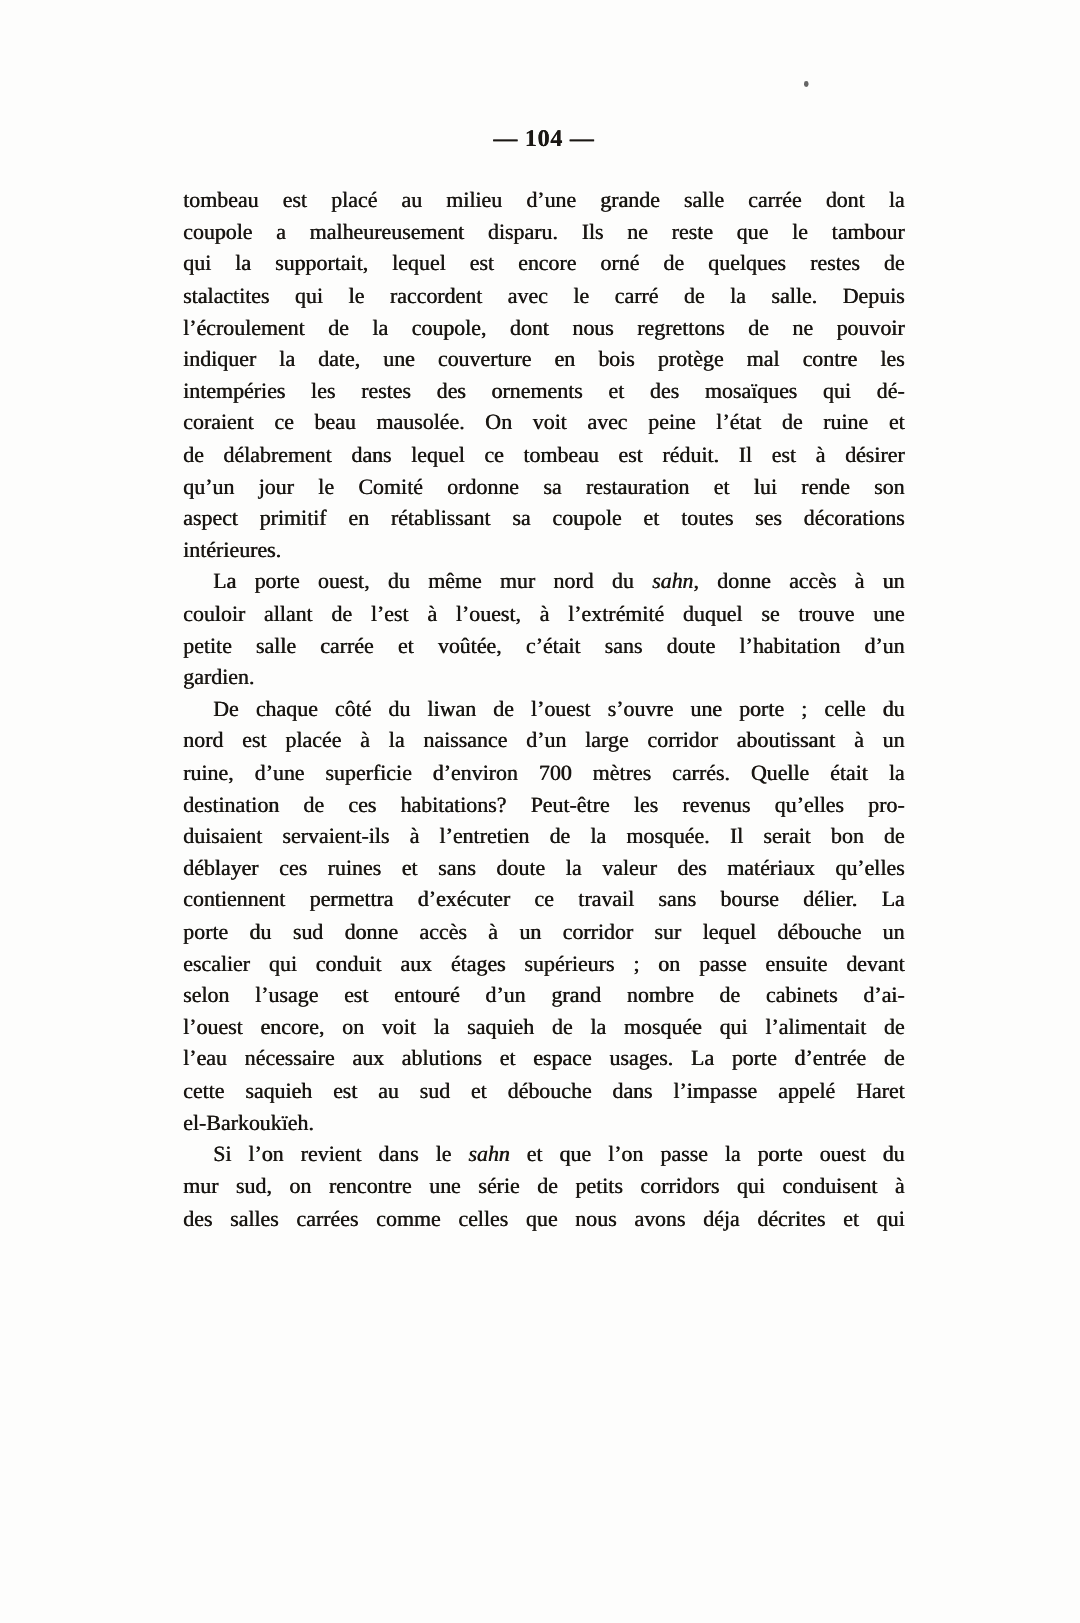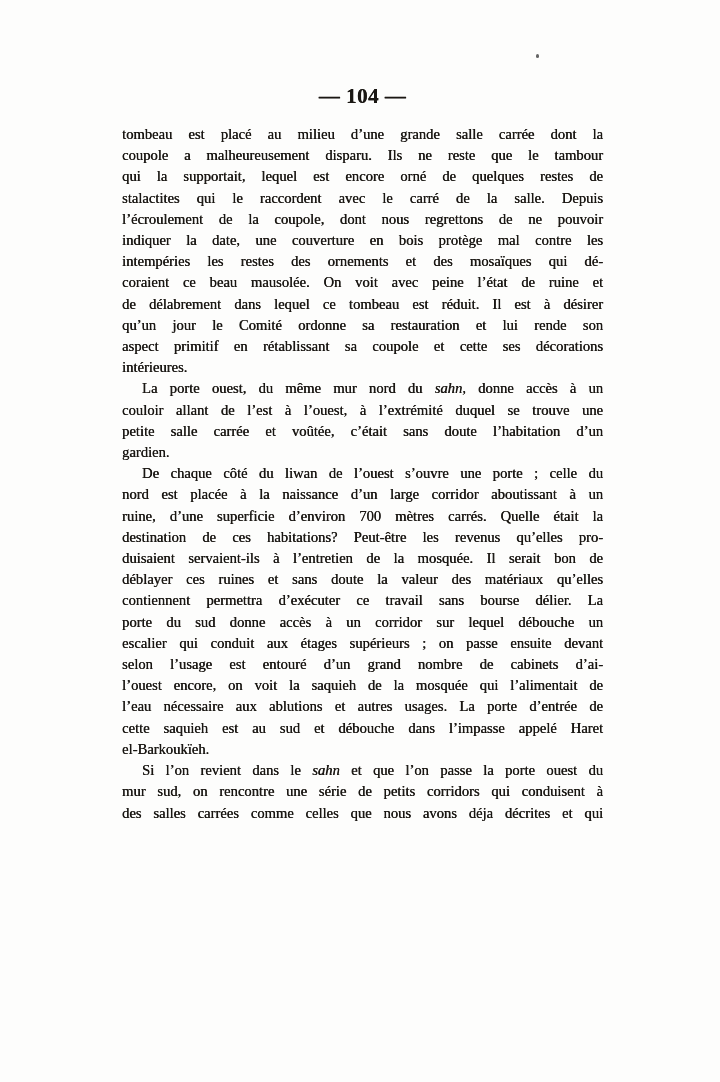--- a/index.html
+++ b/index.html
@@ -19,21 +19,21 @@
     background: var(--paper, #fdfdfc);
     color: var(--ink, #1a1713);
     font-family: "Liberation Serif", "DejaVu Serif", serif;
   }
   .page-header {
     position: absolute;
     top: 84px;
     left: 122px;
     width: 481px;
     text-align: center;
-    font-size: 21px;
+    font-size: 16px;
     font-weight: bold;
     letter-spacing: 0.5px;
     text-shadow: 0.3px 0 0 currentColor;
   }
   .page-body {
     position: absolute;
     top: 124px;
     left: 122px;
     width: 481px;
     font-size: 14.6px;
@@ -78,42 +78,42 @@
         <div class="line">tombeau est placé au milieu d’une grande salle carrée dont la</div>
         <div class="line">coupole a malheureusement disparu. Ils ne reste que le tambour</div>
         <div class="line">qui la supportait, lequel est encore orné de quelques restes de</div>
         <div class="line">stalactites qui le raccordent avec le carré de la salle. Depuis</div>
         <div class="line">l’écroulement de la coupole, dont nous regrettons de ne pouvoir</div>
         <div class="line">indiquer la date, une couverture en bois protège mal contre les</div>
         <div class="line">intempéries les restes des ornements et des mosaïques qui dé-</div>
         <div class="line">coraient ce beau mausolée. On voit avec peine l’état de ruine et</div>
         <div class="line">de délabrement dans lequel ce tombeau est réduit. Il est à désirer</div>
         <div class="line">qu’un jour le Comité ordonne sa restauration et lui rende son</div>
-        <div class="line">aspect primitif en rétablissant sa coupole et cette ses décorations</div>
+        <div class="line">aspect primitif en rétablissant sa coupole et toutes ses décorations</div>
         <div class="line par-end">intérieures.</div>
       </div>
       <div class="paragraph">
         <div class="line indent">La porte ouest, du même mur nord du <i>sahn,</i> donne accès à un</div>
         <div class="line">couloir allant de l’est à l’ouest, à l’extrémité duquel se trouve une</div>
         <div class="line">petite salle carrée et voûtée, c’était sans doute l’habitation d’un</div>
         <div class="line par-end">gardien.</div>
       </div>
       <div class="paragraph">
         <div class="line indent">De chaque côté du liwan de l’ouest s’ouvre une porte ; celle du</div>
         <div class="line">nord est placée à la naissance d’un large corridor aboutissant à un</div>
         <div class="line">ruine, d’une superficie d’environ 700 mètres carrés. Quelle était la</div>
         <div class="line">destination de ces habitations? Peut-être les revenus qu’elles pro-</div>
         <div class="line">duisaient servaient-ils à l’entretien de la mosquée. Il serait bon de</div>
         <div class="line">déblayer ces ruines et sans doute la valeur des matériaux qu’elles</div>
         <div class="line">contiennent permettra d’exécuter ce travail sans bourse délier. La</div>
         <div class="line">porte du sud donne accès à un corridor sur lequel débouche un</div>
         <div class="line">escalier qui conduit aux étages supérieurs ; on passe ensuite devant</div>
         <div class="line">selon l’usage est entouré d’un grand nombre de cabinets d’ai-</div>
         <div class="line">l’ouest encore, on voit la saquieh de la mosquée qui l’alimentait de</div>
-        <div class="line">l’eau nécessaire aux ablutions et autres usages. La porte d’entrée de</div>
+        <div class="line">l’eau nécessaire aux ablutions et espace usages. La porte d’entrée de</div>
         <div class="line">cette saquieh est au sud et débouche dans l’impasse appelé Haret</div>
         <div class="line par-end">el-Barkoukïeh.</div>
       </div>
       <div class="paragraph">
         <div class="line indent">Si l’on revient dans le <i>sahn</i> et que l’on passe la porte ouest du</div>
         <div class="line">mur sud, on rencontre une série de petits corridors qui conduisent à</div>
         <div class="line">des salles carrées comme celles que nous avons déja décrites et qui</div>
       </div>
     </div>
 </div>

